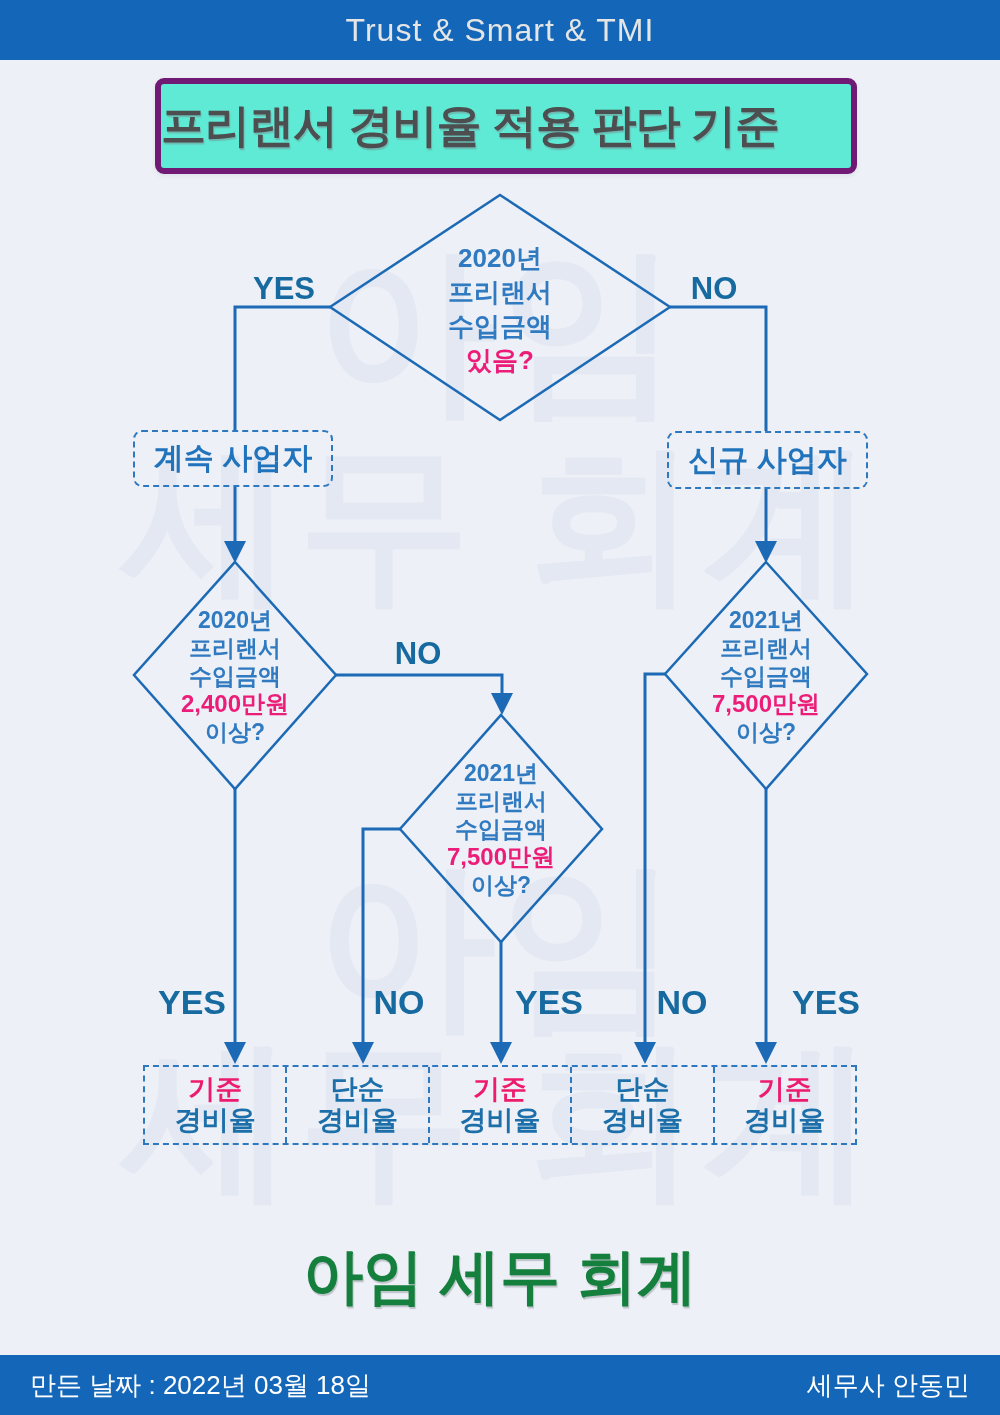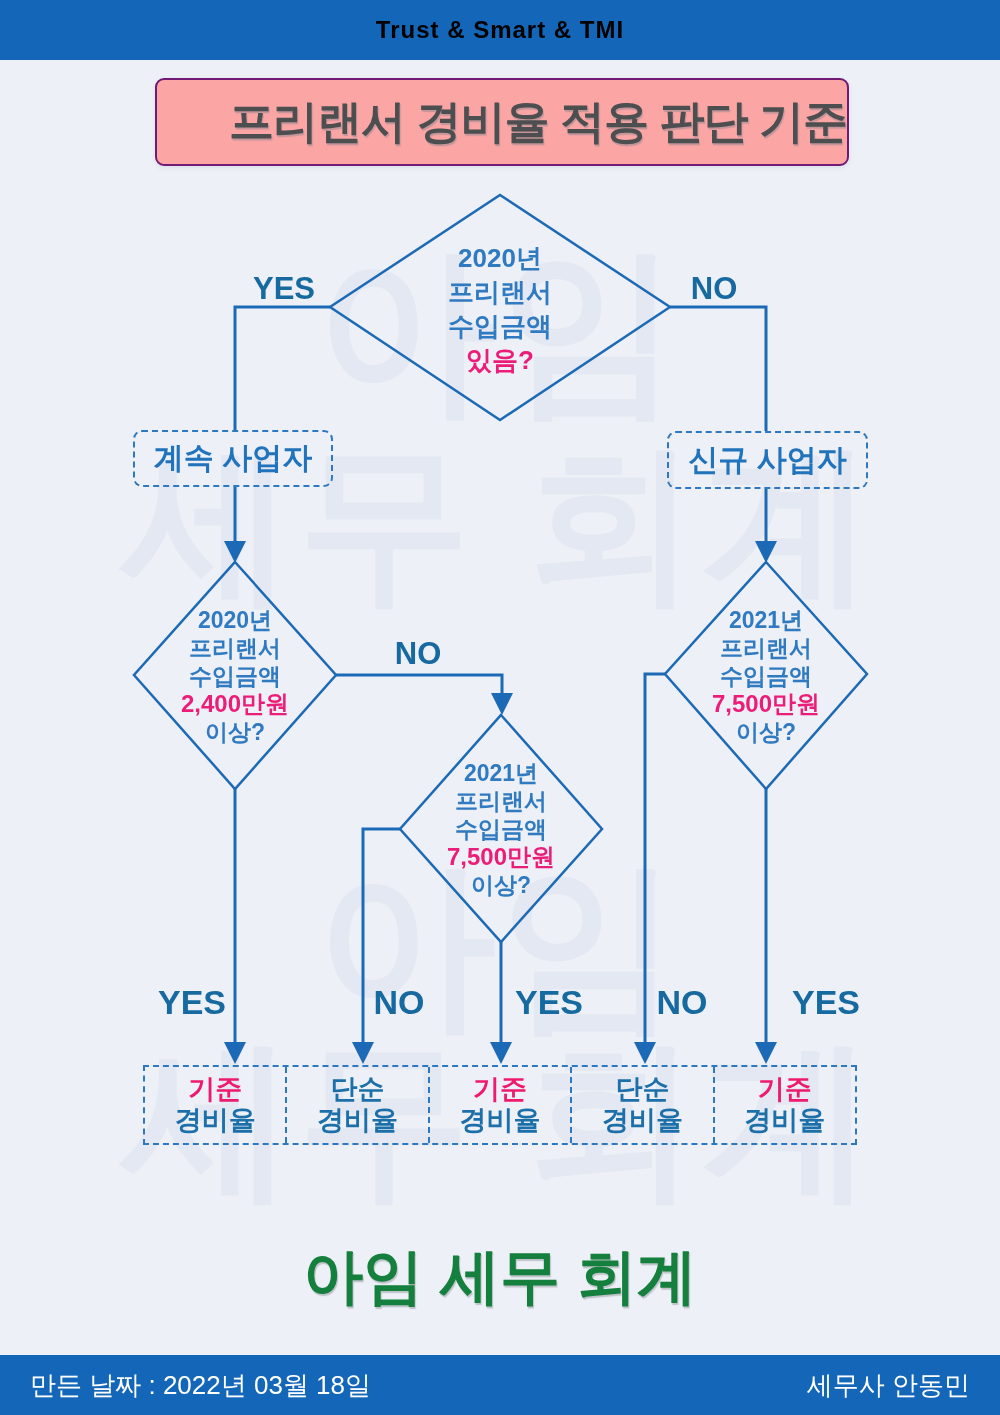--- a/index.html
+++ b/index.html
@@ -25,34 +25,34 @@
   .flow-line { fill:none; stroke:#1C6AB5; stroke-width:3; }
   .flow-diamond { fill:none; stroke:#1C6AB5; stroke-width:2.5; }
   .flow-arrow { fill:#1C6AB5; stroke:none; }
 
   
   .topbar {
     position:absolute; top:0; left:0; width:100%; height:60px;
     background:#1467B8; z-index:3;
     display:flex; align-items:center; justify-content:center;
   }
-  .topbar span { color:#000000; font-size:24px; letter-spacing:1px; font-weight:700; }
+  .topbar span { color:#e5e5e5; font-size:32px; letter-spacing:1px; font-weight:400; }
   .footerbar {
     position:absolute; left:0; bottom:0; width:100%; height:60px;
     background:#1467B8; z-index:3; box-sizing:border-box;
     display:flex; align-items:center; justify-content:space-between;
     padding:0 30px; color:#ffffff; font-size:26px;
   }
 
   
   .titlebox {
     position:absolute; left:155px; top:78px; width:690px; height:84px;
-    background:#fca5a5; border:2px solid #701a75; border-radius:9px;
+    background:#5eead4; border:6px solid #701a75; border-radius:9px;
     box-shadow:0 2px 5px rgba(40,60,100,0.08);
-    display:flex; align-items:center; justify-content:flex-end; z-index:2;
+    display:flex; align-items:center; justify-content:flex-start; z-index:2;
   }
   .titlebox h1 {
     margin:0; font-size:45px; font-weight:800; color:#4D4E50;
     letter-spacing:-1px; text-shadow:1px 2px 1px rgba(125,130,140,0.45);
   }
 
   
   .dtext {
     position:absolute; z-index:2; text-align:center;
     font-weight:700; color:#2F7AC0;

